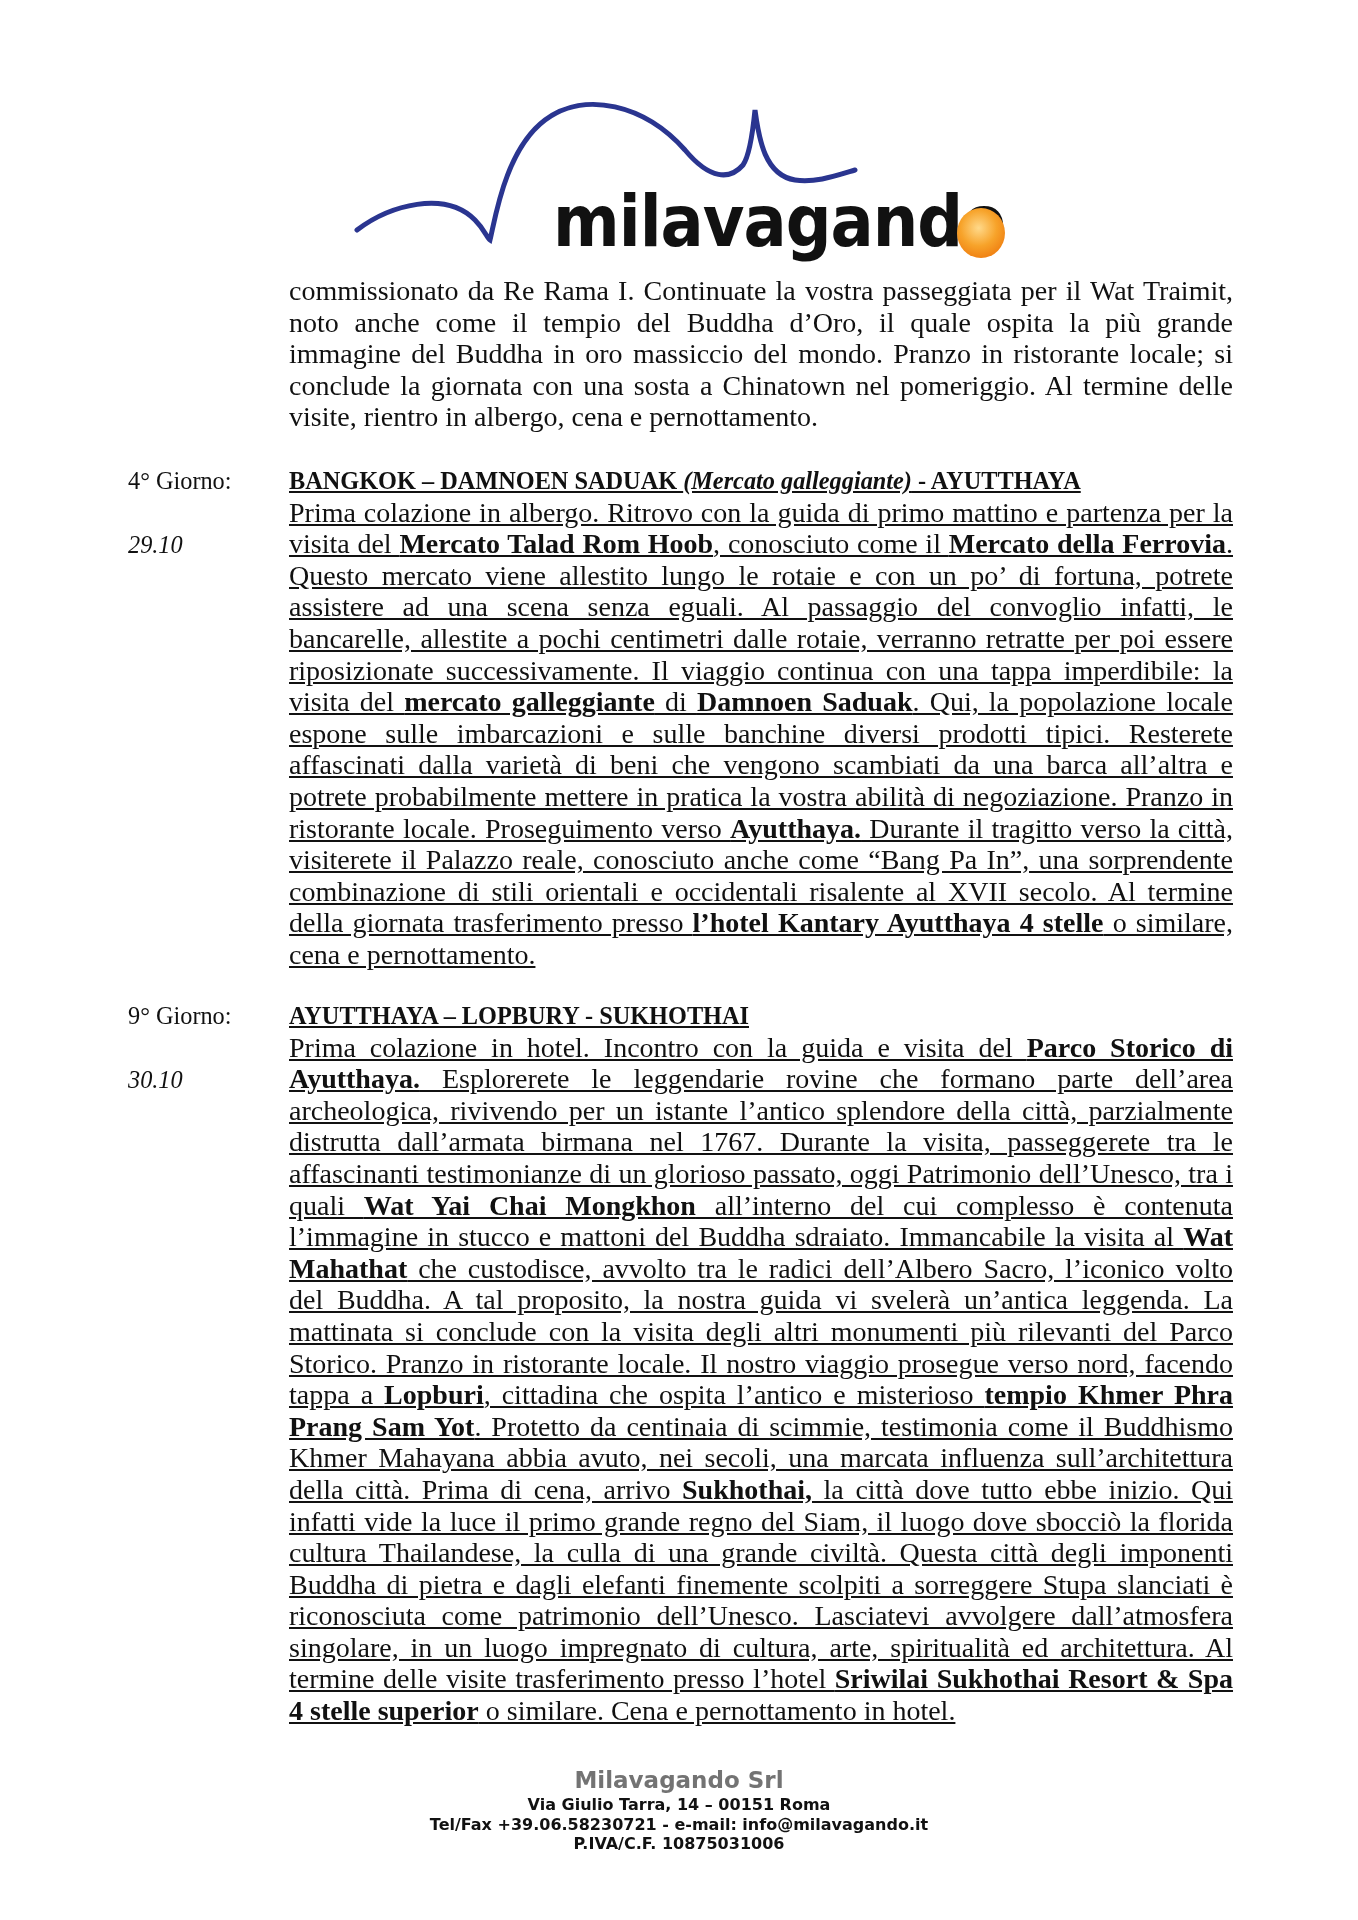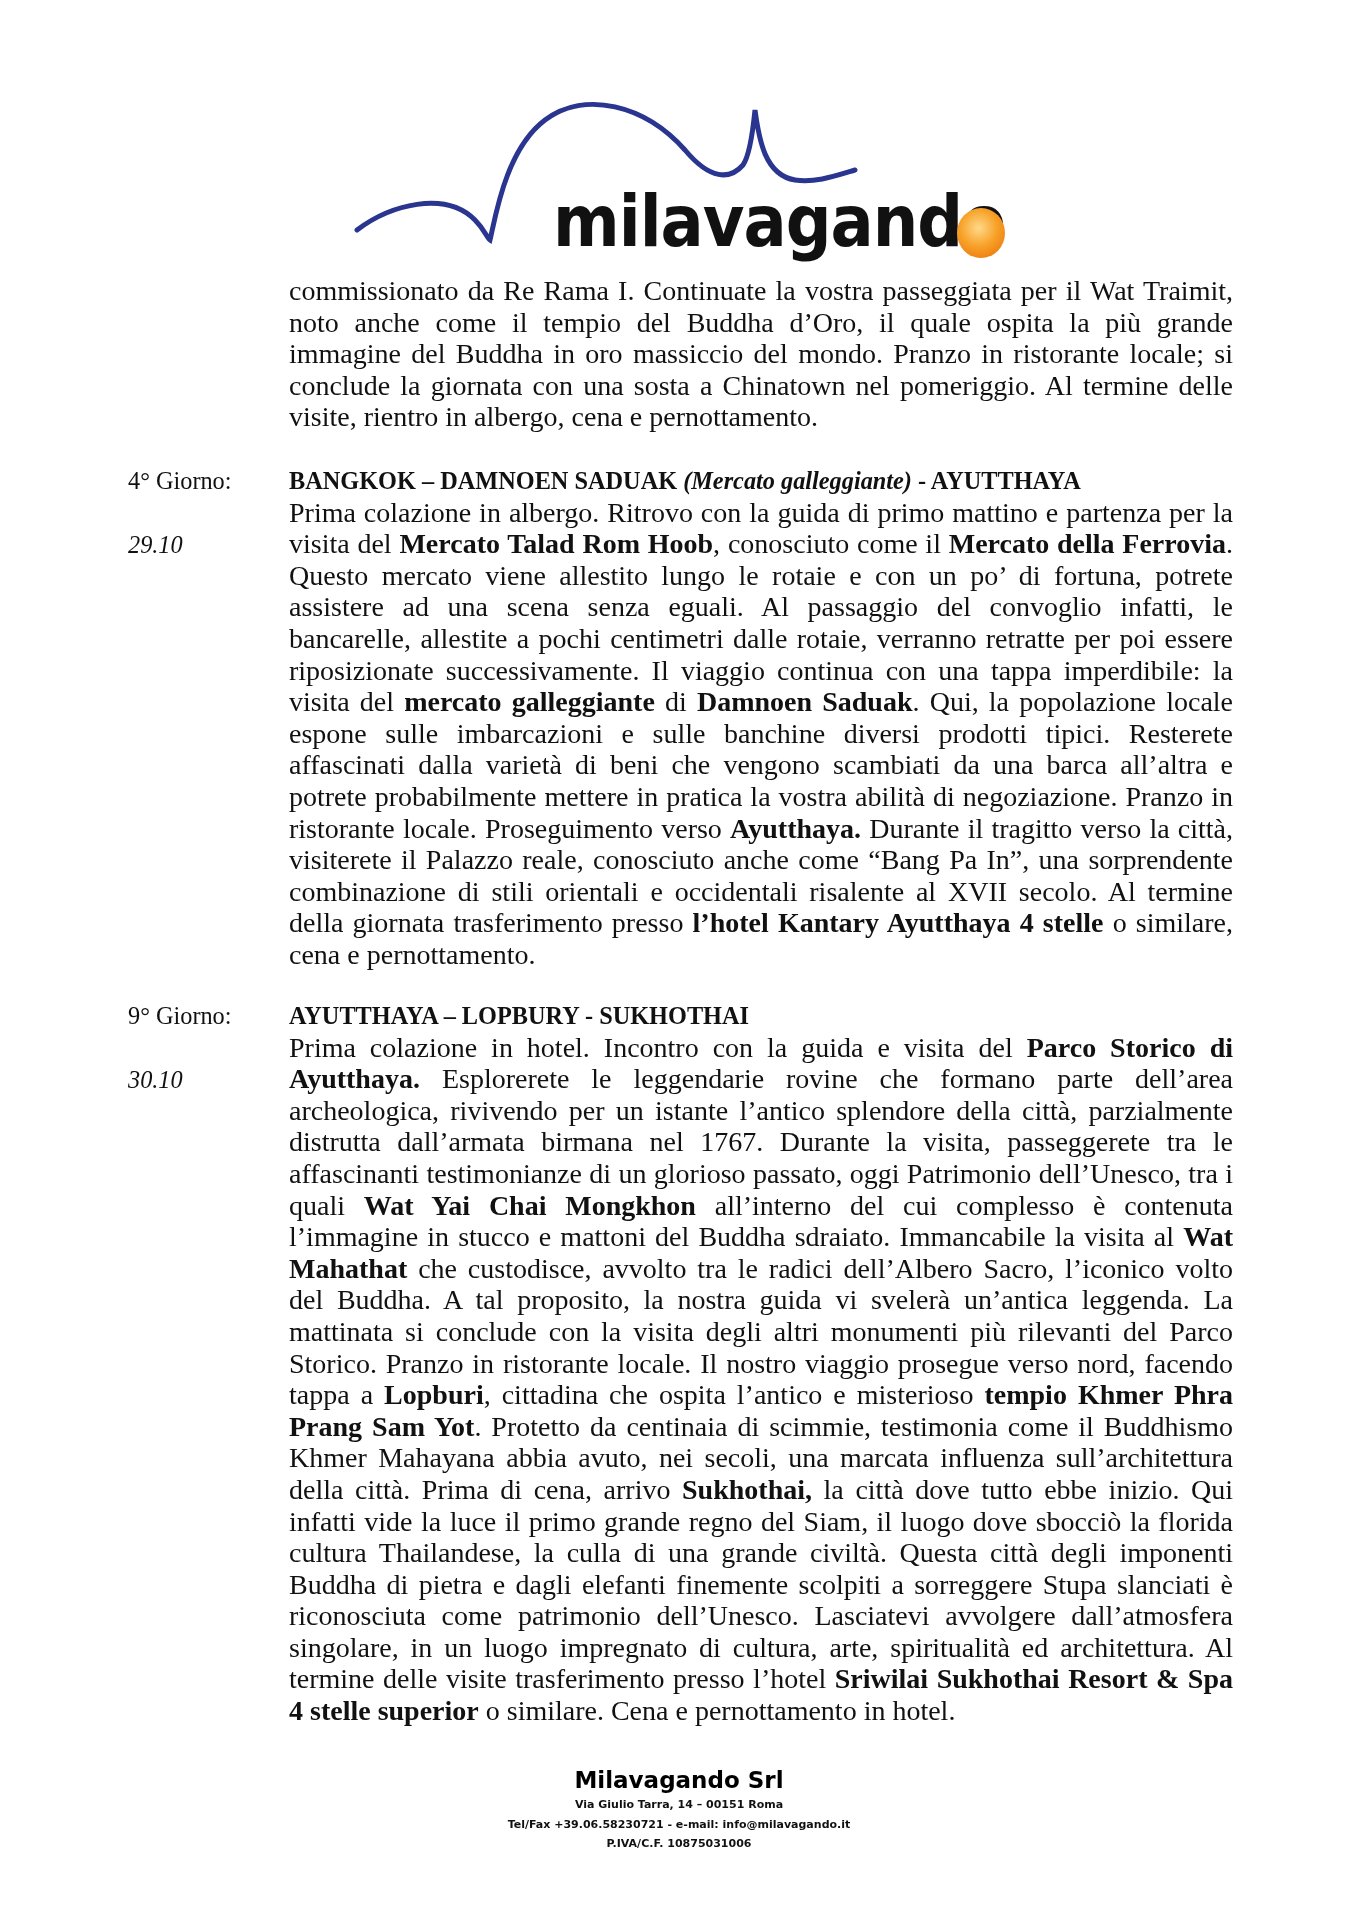--- a/index.html
+++ b/index.html
@@ -25,31 +25,31 @@
     .text {
       font-size: 28px; line-height: 31.6px; text-align: justify;
     }
     .cont { position: absolute; left: 289px; top: 275px; width: 944px; }
     .day { position: absolute; left: 128px; width: 1105px; }
     .day-label {
       position: absolute; left: 0; top: 0; width: 150px;
       font-size: 24.3px; line-height: 31.6px; font-weight: normal;
     }
     .day-date { display: block; font-style: italic; margin-top: 32px; }
-    .day-body { position: absolute; left: 161px; top: 0; width: 944px; }
+    .day-body { position: absolute; left: 161px; top: 0; width: 944px; text-decoration: underline; }
     .day-title { font-weight: bold; font-size: 24.3px; line-height: 31.6px; }
     .day-title i { font-weight: bold; }
     .day4 { top: 465px; }
     .day5 { top: 1000px; }
     .footer {
       position: absolute; left: 0; top: 1765px; width: 1358px; text-align: center;
       font-family: "DejaVu Sans", sans-serif; font-weight: bold; color: #111;
     }
-    .footer .co { color: #000000; font-size: 23px; line-height: 30px; }
-    .footer .ln { font-size: 11px; line-height: 19.5px; }
+    .footer .co { color: #737373; font-size: 23px; line-height: 30px; }
+    .footer .ln { font-size: 16px; line-height: 19.5px; }
   </style>
 </head>
 <body>
 
 <div class="page">
 
   <div class="logo">
     <svg width="680" height="200" viewBox="0 0 680 200">
       <path d="M12 150 C 45 125, 100 110, 130 140 C 140 150, 142 158, 145 160 C 150 140, 160 70, 200 40 C 240 10, 300 25, 340 70 C 365 100, 385 100, 398 85 C 405 75, 408 50, 410 30 C 414 60, 420 95, 450 100 C 470 103, 490 96, 510 90" fill="none" stroke="#2a3590" stroke-width="5" stroke-linecap="round"></path>
     </svg>

